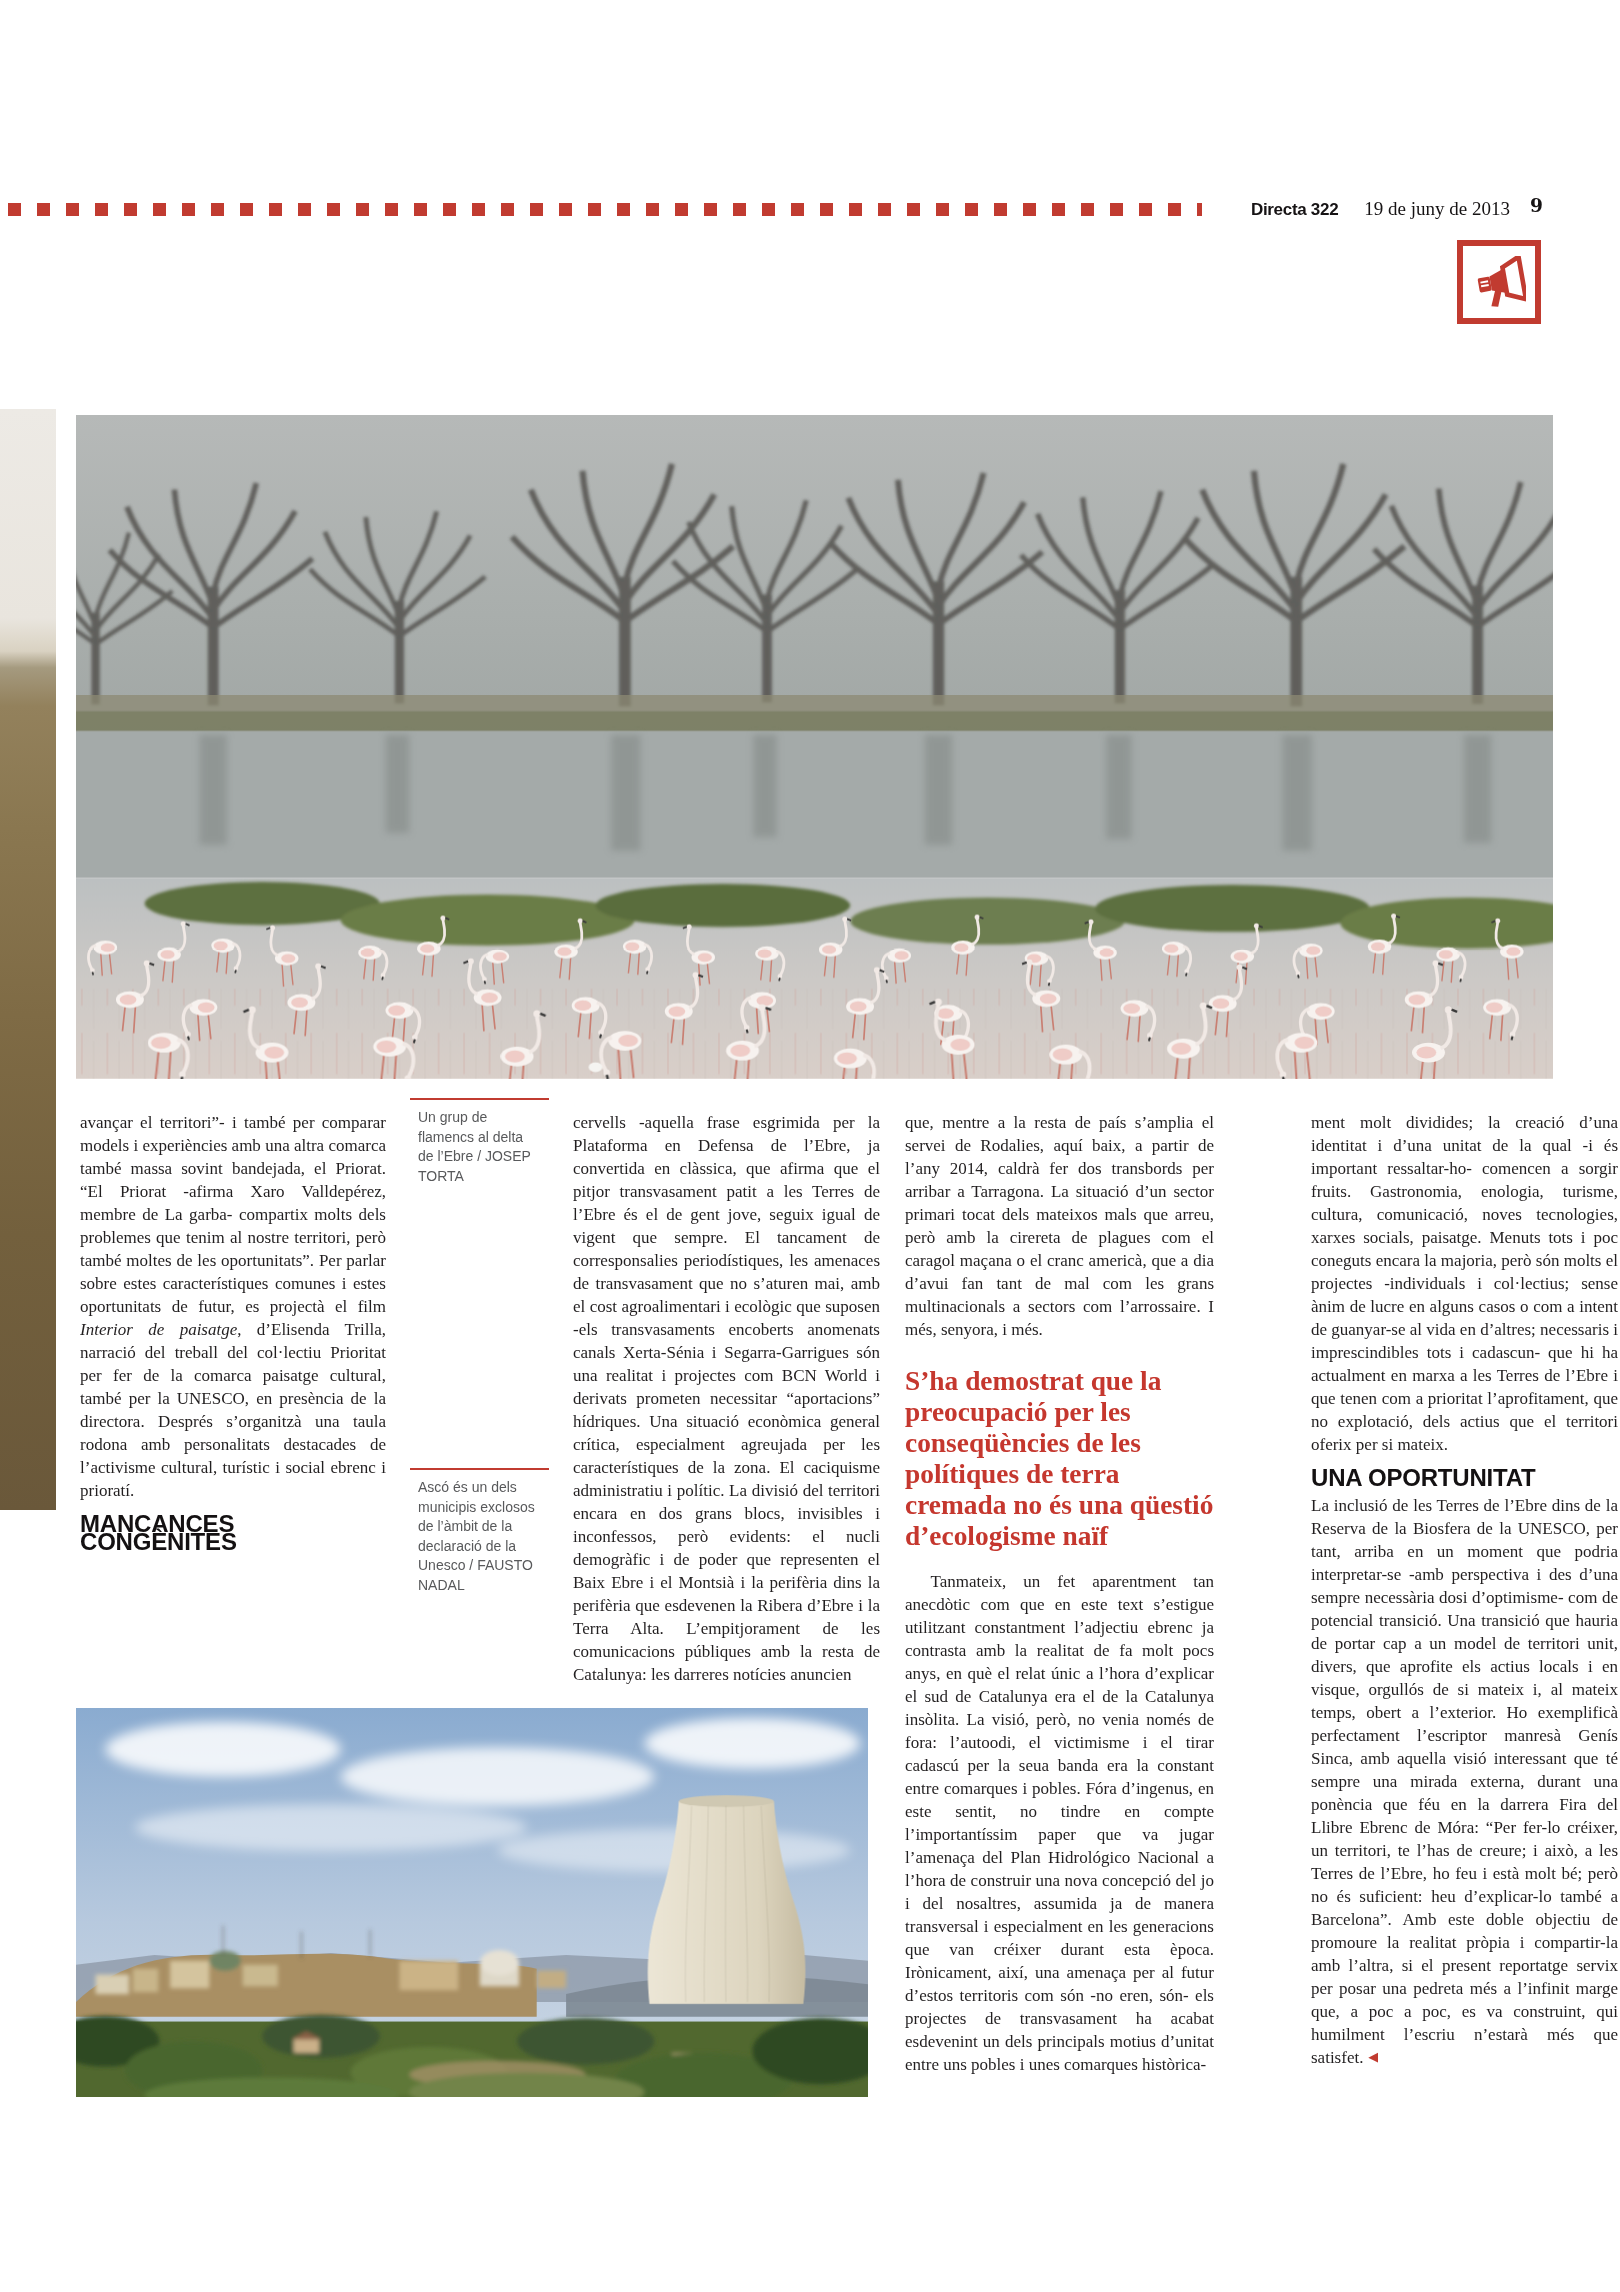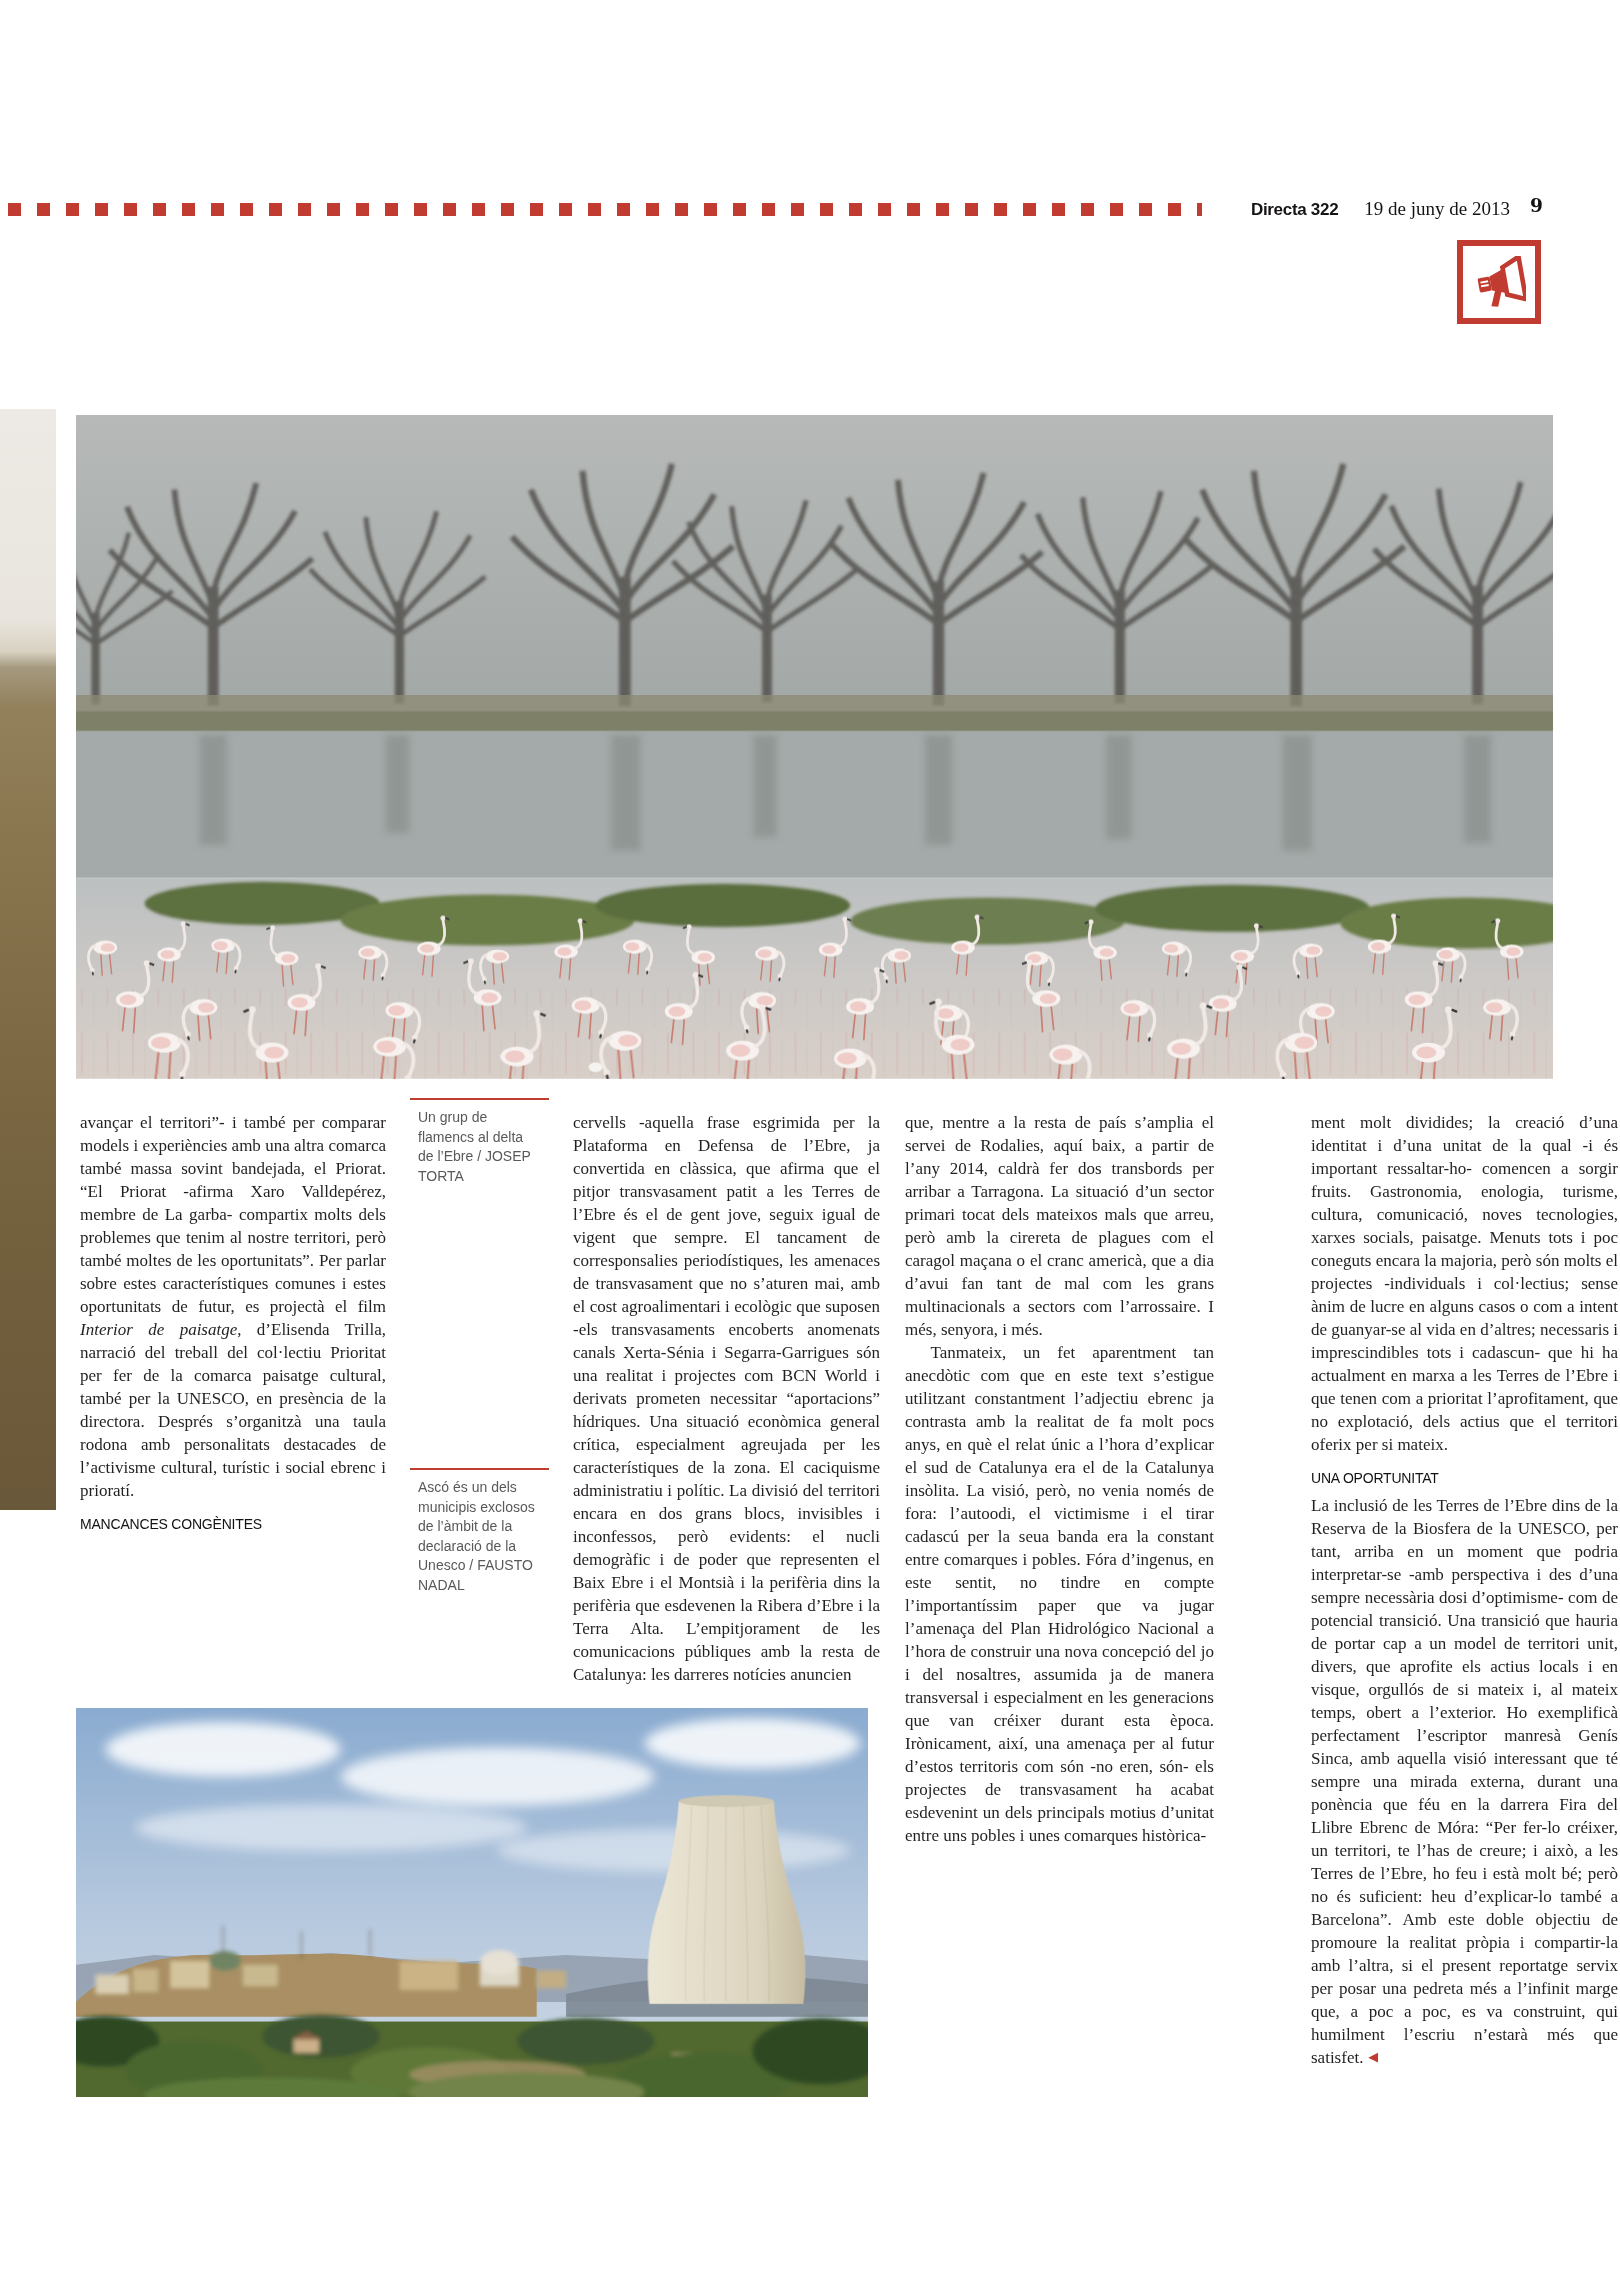--- a/index.html
+++ b/index.html
@@ -64,21 +64,21 @@
     font-size:17px;line-height:23px;color:var(--ink);
     text-align:justify;
   }
   .col p{margin:0;}
   #col1{left:80px;width:306px;height:594px;overflow:hidden;}
   #col2{left:573px;height:594px;overflow:hidden;}
   #col3{left:905px;width:309px;height:990px;}
   #col4{left:1295px;height:1019px;margin-left:16px;}
   h3.section{
     font-family:"Liberation Sans","DejaVu Sans",sans-serif;
-    font-size:14px;line-height:18.6px;font-weight:normal;letter-spacing:-0.2px;
+    font-size:24px;line-height:18.6px;font-weight:bold;letter-spacing:-0.2px;
     color:#141112;margin:12.7px 0 6.9px;text-align:left;
   }
   .pullquote{
     font-family:"Liberation Serif","DejaVu Serif",serif;
     font-weight:bold;font-size:27.4px;line-height:31px;
     color:var(--quote-red);text-align:left;margin:24.5px 0 18.6px;
   }
   .indent{text-indent:25.5px;}
   .endmark{color:var(--red);font-size:12.7px;margin-left:4.9px;vertical-align:2px;}
 </style>
@@ -329,20 +329,21 @@
     <p><span>avançar el territori”- i també per comparar models i experiències amb una altra comarca també massa sovint bandejada, el Priorat. “El Priorat -afirma Xaro Valldepérez, membre de La garba- compartix molts dels problemes que tenim al nostre territori, però també moltes de les oportunitats”. Per parlar sobre estes característiques comunes i estes oportunitats de futur, es projectà el film </span><em>Interior de paisatge</em><span>, d’Elisenda Trilla, narració del treball del col·lectiu Prioritat per fer de la comarca paisatge cultural, també per la UNESCO, en presència de la directora. Després s’organitzà una taula rodona amb personalitats destacades de l’activisme cultural, turístic i social ebrenc i prioratí.</span></p>
     <h3 class="section">MANCANCES CONGÈNITES</h3>
   </div>
 
   <div class="col" id="col2">
     <p>cervells -aquella frase esgrimida per la Plataforma en Defensa de l’Ebre, ja convertida en clàssica, que afirma que el pitjor transvasament patit a les Terres de l’Ebre és el de gent jove, seguix igual de vigent que sempre. El tancament de corresponsalies periodístiques, les amenaces de transvasament que no s’aturen mai, amb el cost agroalimentari i ecològic que suposen -els transvasaments encoberts anomenats canals Xerta-Sénia i Segarra-Garrigues són una realitat i projectes com BCN World i derivats prometen necessitar “aportacions” hídriques. Una situació econòmica general crítica, especialment agreujada per les característiques de la zona. El caciquisme administratiu i polític. La divisió del territori encara en dos grans blocs, invisibles i inconfessos, però evidents: el nucli demogràfic i de poder que representen el Baix Ebre i el Montsià i la perifèria dins la perifèria que esdevenen la Ribera d’Ebre i la Terra Alta. L’empitjorament de les comunicacions públiques amb la resta de Catalunya: les darreres notícies anuncien</p>
   </div>
 
   <div class="col" id="col3">
     <p>que, mentre a la resta de país s’amplia el servei de Rodalies, aquí baix, a partir de l’any 2014, caldrà fer dos transbords per arribar a Tarragona. La situació d’un sector primari tocat dels mateixos mals que arreu, però amb la cirereta de plagues com el caragol maçana o el cranc americà, que a dia d’avui fan tant de mal com les grans multinacionals a sectors com l’arrossaire. I més, senyora, i més.</p>
+    <div class="pullquote">S’ha demostrat que la preocupació per les conseqüències de les polítiques de terra cremada no és una qüestió d’ecologisme naïf</div>
     <p class="indent">Tanmateix, un fet aparentment tan anecdòtic com que en este text s’estigue utilitzant constantment l’adjectiu ebrenc ja contrasta amb la realitat de fa molt pocs anys, en què el relat únic a l’hora d’explicar el sud de Catalunya era el de la Catalunya insòlita. La visió, però, no venia només de fora: l’autoodi, el victimisme i el tirar cadascú per la seua banda era la constant entre comarques i pobles. Fóra d’ingenus, en este sentit, no tindre en compte l’importantíssim paper que va jugar l’amenaça del Plan Hidrológico Nacional a l’hora de construir una nova concepció del jo i del nosaltres, assumida ja de manera transversal i especialment en les generacions que van créixer durant esta època. Irònicament, així, una amenaça per al futur d’estos territoris com són -no eren, són- els projectes de transvasament ha acabat esdevenint un dels principals motius d’unitat entre uns pobles i unes comarques històrica-</p>
   </div>
 
   <div class="col" id="col4">
     <p>ment molt dividides; la creació d’una identitat i d’una unitat de la qual -i és important ressaltar-ho- comencen a sorgir fruits. Gastronomia, enologia, turisme, cultura, comunicació, noves tecnologies, xarxes socials, paisatge. Menuts tots i poc coneguts encara la majoria, però són molts el projectes -individuals i col·lectius; sense ànim de lucre en alguns casos o com a intent de guanyar-se al vida en d’altres; necessaris i imprescindibles tots i cadascun- que hi ha actualment en marxa a les Terres de l’Ebre i que tenen com a prioritat l’aprofitament, que no explotació, dels actius que el territori oferix per si mateix.</p>
     <h3 class="section">UNA OPORTUNITAT</h3>
     <p><span>La inclusió de les Terres de l’Ebre dins de la Reserva de la Biosfera de la UNESCO, per tant, arriba en un moment que podria interpretar-se -amb perspectiva i des d’una sempre necessària dosi d’optimisme- com de potencial transició. Una transició que hauria de portar cap a un model de territori unit, divers, que aprofite els actius locals i en visque, orgullós de si mateix i, al mateix temps, obert a l’exterior. Ho exemplificà perfectament l’escriptor manresà Genís Sinca, amb aquella visió interessant que té sempre una mirada externa, durant una ponència que féu en la darrera Fira del Llibre Ebrenc de Móra: “Per fer-lo créixer, un territori, te l’has de creure; i això, a les Terres de l’Ebre, ho feu i està molt bé; però no és suficient: heu d’explicar-lo també a Barcelona”. Amb este doble objectiu de promoure la realitat pròpia i compartir-la amb l’altra, si el present reportatge servix per posar una pedreta més a l’infinit marge que, a poc a poc, es va construint, qui humilment l’escriu n’estarà més que satisfet.</span><span class="endmark">◀</span></p>
   </div>
 
 </div>

